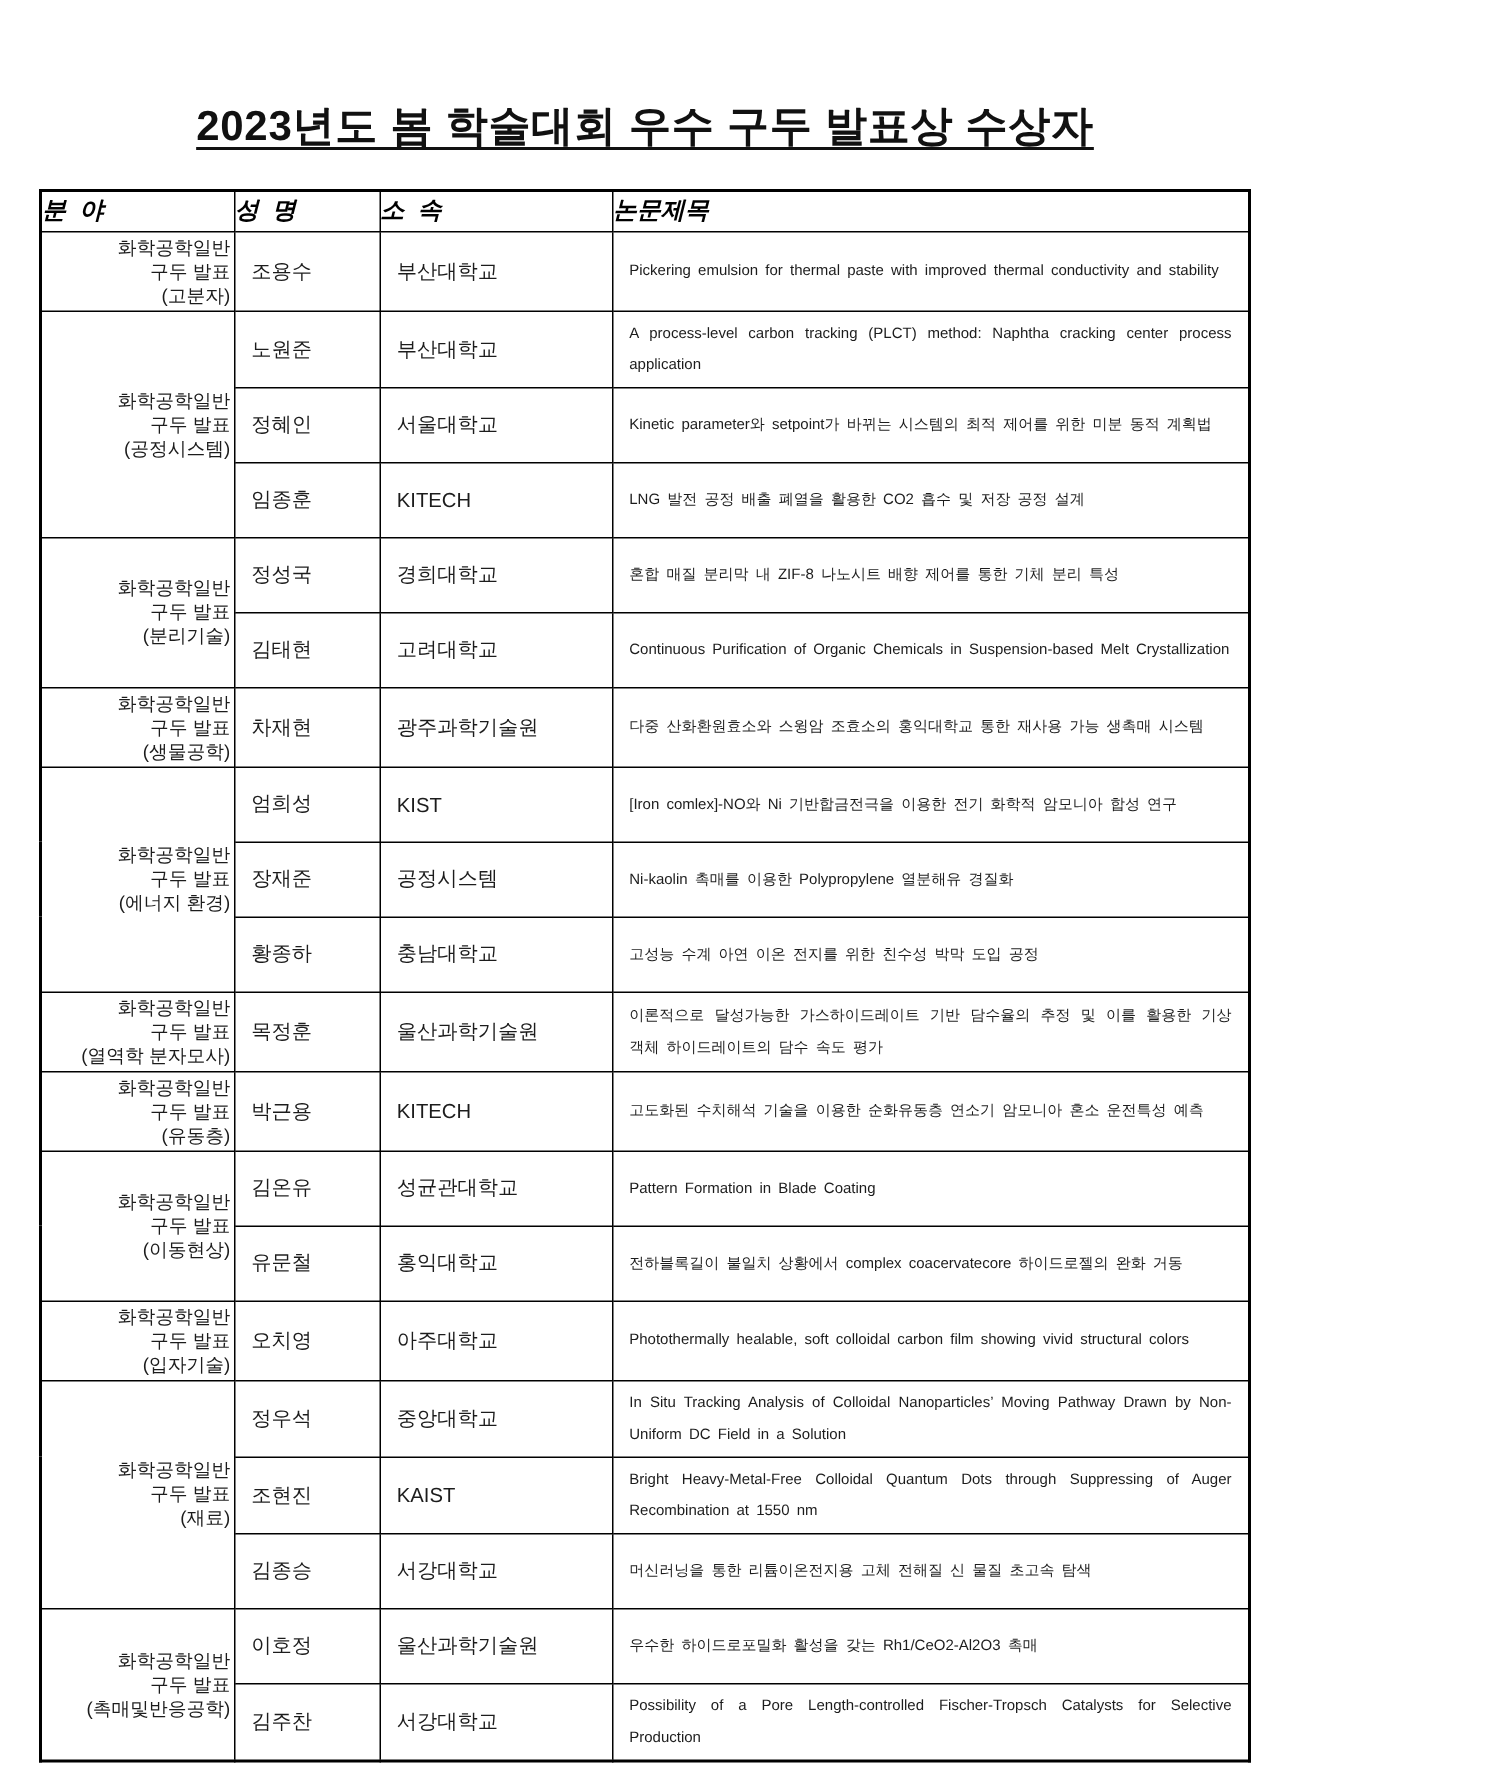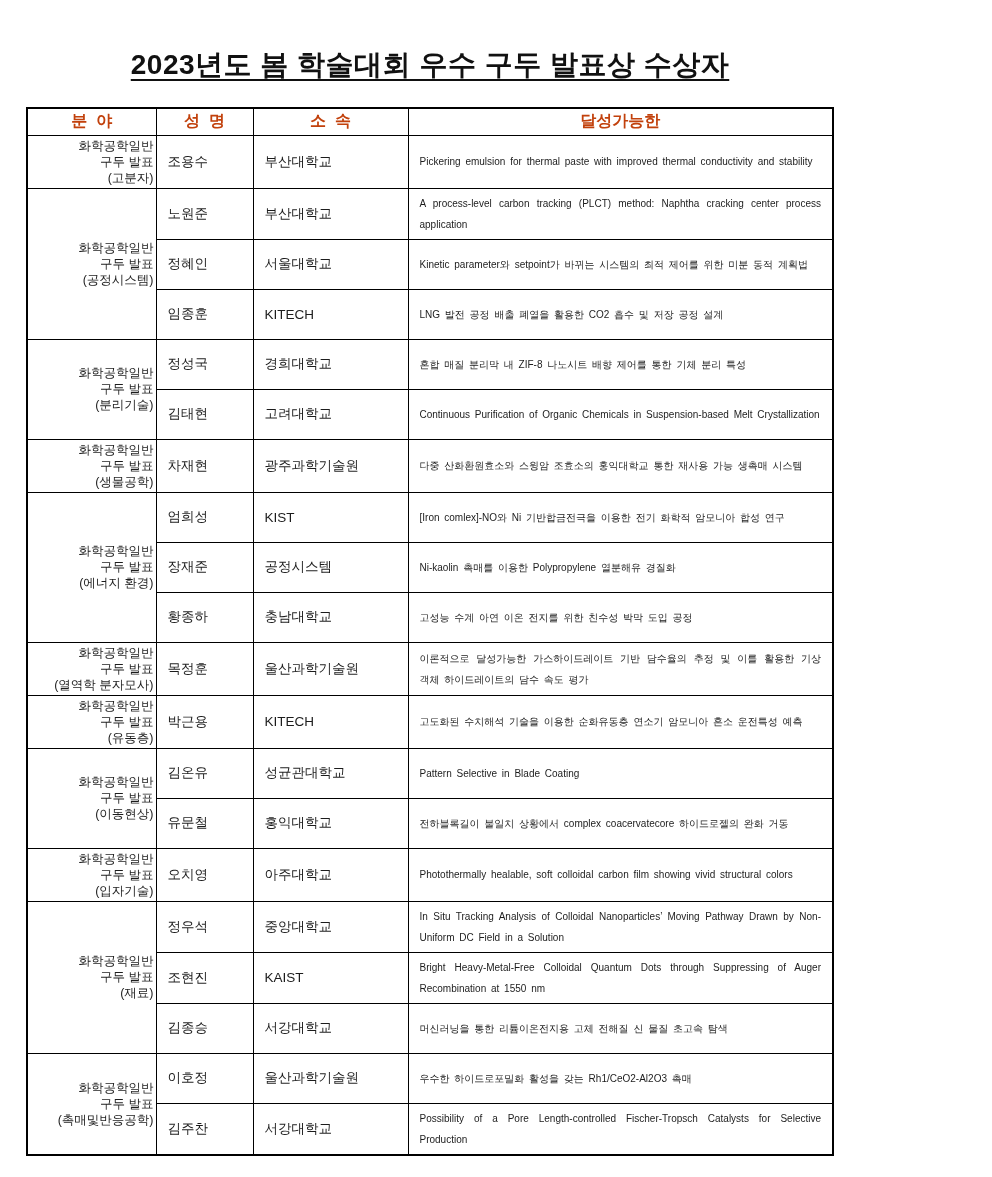--- a/index.html
+++ b/index.html
@@ -6,21 +6,21 @@
   html, body {
     width: 992px;
     background: #ffffff;
     font-family: "Liberation Sans", "DejaVu Sans", sans-serif;
     color: #111111;
   }
   .page {
     width: 860px;
     height: 1177px;
     background: #ffffff;
-    padding-top: 46px;
+    padding-top: 65px;
   }
   .doc-title {
     text-align: center;
     font-size: 28px;
     font-weight: bold;
     letter-spacing: 0.5px;
     text-decoration: underline;
     text-decoration-thickness: 2px;
     text-underline-offset: 5px;
     color: #111111;
@@ -38,23 +38,24 @@
   col.c-title { width: 425px; }
   th, td {
     border: 1px solid #000000;
     vertical-align: middle;
     color: #1c1c1c;
   }
   thead tr { height: 27px; }
   th {
     font-size: 16px;
     font-weight: bold;
-    text-align: center;
+    text-align: left;
     white-space: pre;
-    color: #c2410c;
+    color: #000000;
+    font-style: italic;
   }
   tbody tr { height: 50px; }
   td.field-cell {
     text-align: right;
     white-space: pre-line;
     word-break: keep-all;
     font-size: 12.5px;
     line-height: 16px;
     padding: 2px;
   }
@@ -84,21 +85,21 @@
       <col class="c-field">
         <col class="c-name">
         <col class="c-affil">
         <col class="c-title">
     </colgroup>
     <thead>
       <tr>
         <th>분  야</th>
         <th>성  명</th>
         <th>소  속</th>
-        <th>달성가능한</th>
+        <th>논문제목</th>
       </tr>
     </thead>
     <tbody>
 
       <tr>
         <td class="field-cell" rowspan="1">화학공학일반
 구두 발표
 (고분자)</td>
         <td class="name-cell">조용수</td>
         <td class="affil-cell">부산대학교</td>
@@ -183,21 +184,21 @@
         <td class="affil-cell">KITECH</td>
         <td class="title-cell">고도화된 수치해석 기술을 이용한 순화유동층 연소기 암모니아 혼소 운전특성 예측</td>
       </tr>
 
       <tr>
         <td class="field-cell" rowspan="2">화학공학일반
 구두 발표
 (이동현상)</td>
         <td class="name-cell">김온유</td>
         <td class="affil-cell">성균관대학교</td>
-        <td class="title-cell">Pattern Selective in Blade Coating</td>
+        <td class="title-cell">Pattern Formation in Blade Coating</td>
       </tr>
       <tr>
         <td class="name-cell">유문철</td>
         <td class="affil-cell">홍익대학교</td>
         <td class="title-cell">전하블록길이 불일치 상황에서 complex coacervatecore 하이드로젤의 완화 거동</td>
       </tr>
 
       <tr>
         <td class="field-cell" rowspan="1">화학공학일반
 구두 발표

